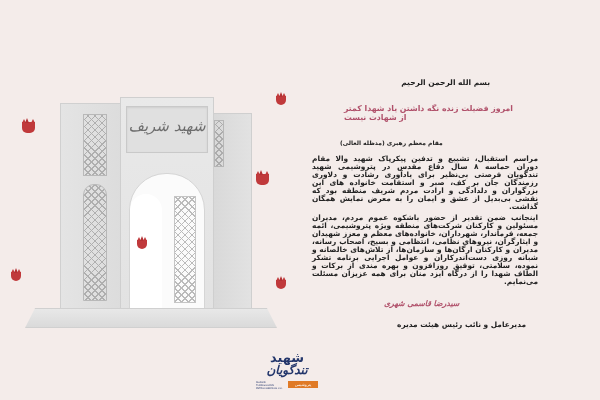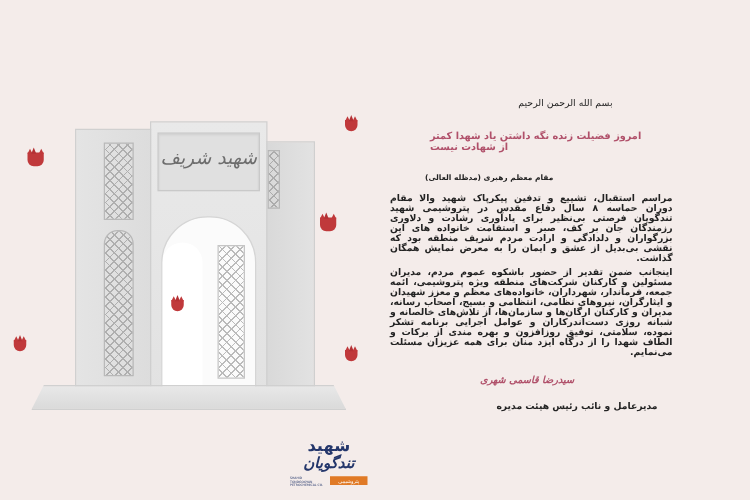--- a/index.html
+++ b/index.html
@@ -27,31 +27,31 @@
     .arch-inner { position:absolute; left:0; top:20px; width:32px; height:122px; background:#ffffff; border-radius:16px 16px 0 0; }
     .base { position:absolute; left:-30px; top:213px; width:250px; height:18px; background:linear-gradient(180deg,#e8e8e8,#dadada); border:1px solid #d0d0d0; clip-path:polygon(4% 0,96% 0,100% 100%,0 100%); }
 
     .tulip { position:absolute; width:10px; height:9px; background:#c0393b; border-radius:0 0 5px 5px; }
     .tulip::before, .tulip::after { content:""; position:absolute; top:-3px; width:0; height:0; border-left:2px solid transparent; border-right:2px solid transparent; border-bottom:4px solid #c0393b; }
     .tulip::before { left:0; } .tulip::after { right:0; }
     .tulip .mid { position:absolute; left:3px; top:-4px; border-left:2px solid transparent; border-right:2px solid transparent; border-bottom:5px solid #b33134; }
 
     
     .text-col { position:absolute; left:312px; top:78px; width:226px; direction:rtl; text-align:justify; color:#222; }
-    .bismillah { font-size:7.5px; font-weight:normal; text-align:right; margin:0 0 9px 0; padding-right:48px; }
+    .bismillah { font-size:7.5px; font-weight:bold; text-align:right; margin:0 0 9px 0; padding-right:48px; }
     .quote { font-size:7.8px; color:#b0506a; text-align:left; direction:rtl; padding-left:15px; margin:17px; font-weight:bold; }
     .quote-src { font-size:6px; font-weight:bold; color:#222; text-align:left; direction:rtl; padding-left:28px; margin:0 0 9px 0; }
     .para { font-size:7.4px; line-height:8px; margin:0; font-weight:bold; text-align-last:right; }
     .para + .para { margin-top:0; }
     .para.first { margin-bottom:3px; }
     .sig-name { font-size:7.8px; color:#b0506a; text-align:left; padding-left:72px; margin:13px 0 2px 0; font-weight:bold;font-style:italic; }
     .sig-title { font-size:7.4px; color:#222; text-align:right; padding-left:52px; margin:12px; font-weight:bold; }
 
     
-    .logo-shahid { position:absolute; left:232px; top:351px; width:62px; height:44px; direction:rtl; }
+    .logo-shahid { position:absolute; left:256px; top:351px; width:62px; height:44px; direction:rtl; }
     .logo-shahid .l1 { font-size:13px; font-weight:bold; color:#23366b; line-height:13px; text-align:center; letter-spacing:1px; }
     .logo-shahid .l2 { font-size:12px; font-weight:bold; color:#23366b; line-height:13px; text-align:center;font-style:italic; }
     .logo-shahid .sub { position:absolute; left:0; top:30px; width:28px; font-size:2.5px; color:#23366b; direction:ltr; line-height:3px; }
     .logo-shahid .badge { position:absolute; right:0; top:30px; width:30px; height:7px; background:#e07a26; color:#fff; font-size:4px; text-align:center; line-height:7px; }
     .logo-pgpic { position:absolute; left:305px; top:350px; width:72px; height:44px; }
     .pgpic-swoosh { position:absolute; left:2px; top:4px; width:38px; height:34px; border:2px solid #2a4f8a; border-radius:50%; border-right-color:transparent; border-bottom-color:#3d6bb0; transform:rotate(-20deg); }
     .pgpic-fa { position:absolute; left:18px; top:6px; width:50px; font-size:5px; color:#2a3f6b; direction:rtl; text-align:center; font-style:italic; }
     .pgpic-en { position:absolute; left:44px; top:31px; font-size:7px; color:#2a3f6b; font-weight:bold; }
   </style>
 </head>

